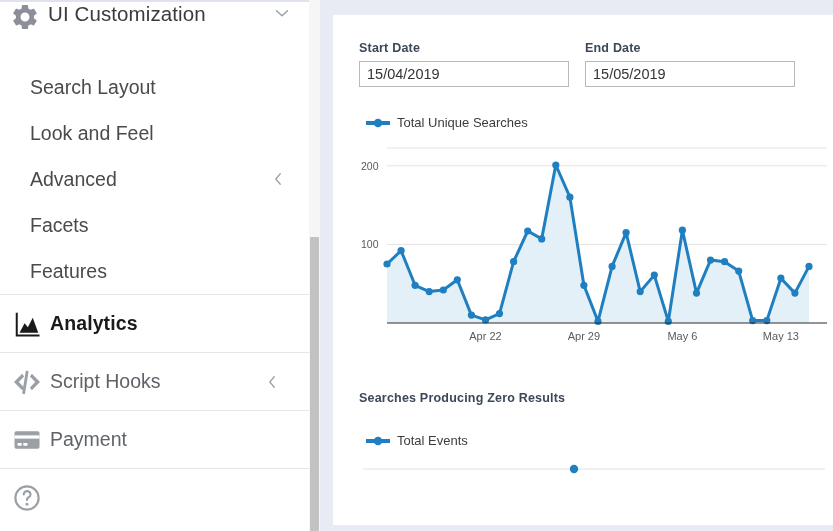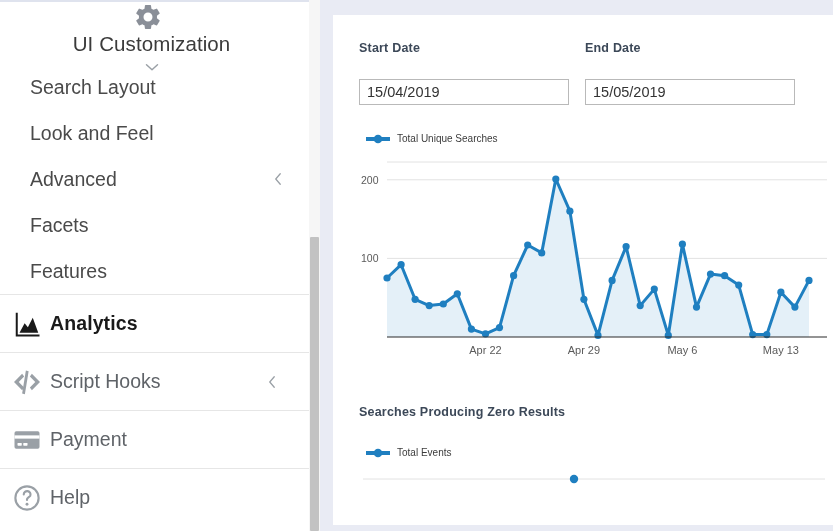--- a/index.html
+++ b/index.html
@@ -23,23 +23,22 @@
   #sidebar {
     position: absolute; left: 0; top: 0;
     width: 309px; height: 531px;
     background: #ffffff;
     border-top: 2px solid #dfe3ee;
     overflow: hidden;
   }
   .menu-header {
     position: relative;
     height: 62px;
-    display: flex; align-items: center;
+    display: flex; align-items: flex-start;
     padding: 0 16px 0 10px;
-    flex-direction: column;
   }
   .menu-header .gear {
     width: 30px; height: 30px;
     margin-right: 8px;
     flex: 0 0 auto;
     display: block;
   }
   .menu-header .title {
     font-size: 20.5px;
     color: #3b3b3b;
@@ -111,21 +110,21 @@
     background: #ffffff;
   }
   .card-inner { padding: 26px 22px 0 26px; }
 
   .date-row { display: flex; gap: 16px; }
   .field { width: 210px; }
   .field .flabel {
     font-size: 12.5px;
     font-weight: bold;
     color: #3c4858;
-    margin-bottom: 24px;
+    margin-bottom: 6px;
     letter-spacing: .2px;
   }
   .field input {
     width: 100%;
     height: 26px;
     padding: 2px 7px;
     font-size: 14.5px;
     font-family: "Liberation Sans", sans-serif;
     color: #333;
     border: 1px solid #b9b9b9;
@@ -142,21 +141,21 @@
     margin-top: 22px;
   }
 
   .legend {
     display: flex; align-items: center;
     margin-top: 28px;
     margin-left: 6px;
   }
   .legend .swatch { width: 26px; height: 10px; flex: 0 0 auto; display: block; }
   .legend .ltext {
-    font-size: 10px;
+    font-size: 13px;
     color: #3c3c3c;
     margin-left: 6px;
   }
 
   .chart-wrap { position: relative; margin-top: 6px; }
   .chart-wrap svg { display: block; }
 
   .gridline { stroke: #e2e2e2; stroke-width: 1; }
   .axisline { stroke: #2b2b2b; stroke-width: 1.2; }
   .ytick { font-size: 10.5px; fill: #5a5a5a; font-family: "Liberation Sans", sans-serif; }
@@ -232,21 +231,20 @@
       </svg>
       <span class="lbl">Payment</span>
     </div>
 
     <div class="group-row">
       <svg class="gicon" viewBox="0 0 24 24">
         <circle cx="12" cy="12" r="9.3" fill="none" stroke="#9aa0a6" stroke-width="1.7"></circle>
         <path fill="none" stroke="#9aa0a6" stroke-width="1.7" stroke-linecap="round" d="M9.4 9.2a2.7 2.7 0 115.2 1c-.5 1-2.1 1.4-2.5 2.5-.1.3-.1.6-.1.9"></path>
         <circle cx="12" cy="17" r="1.15" fill="#9aa0a6"></circle>
       </svg>
-      <span class="lbl">Help</span>
     </div>
   </nav>
 
   <div id="vscroll">
     <div class="thumb"></div>
   </div>
 
   <main id="content">
     <section id="card">
       <div class="card-inner">

